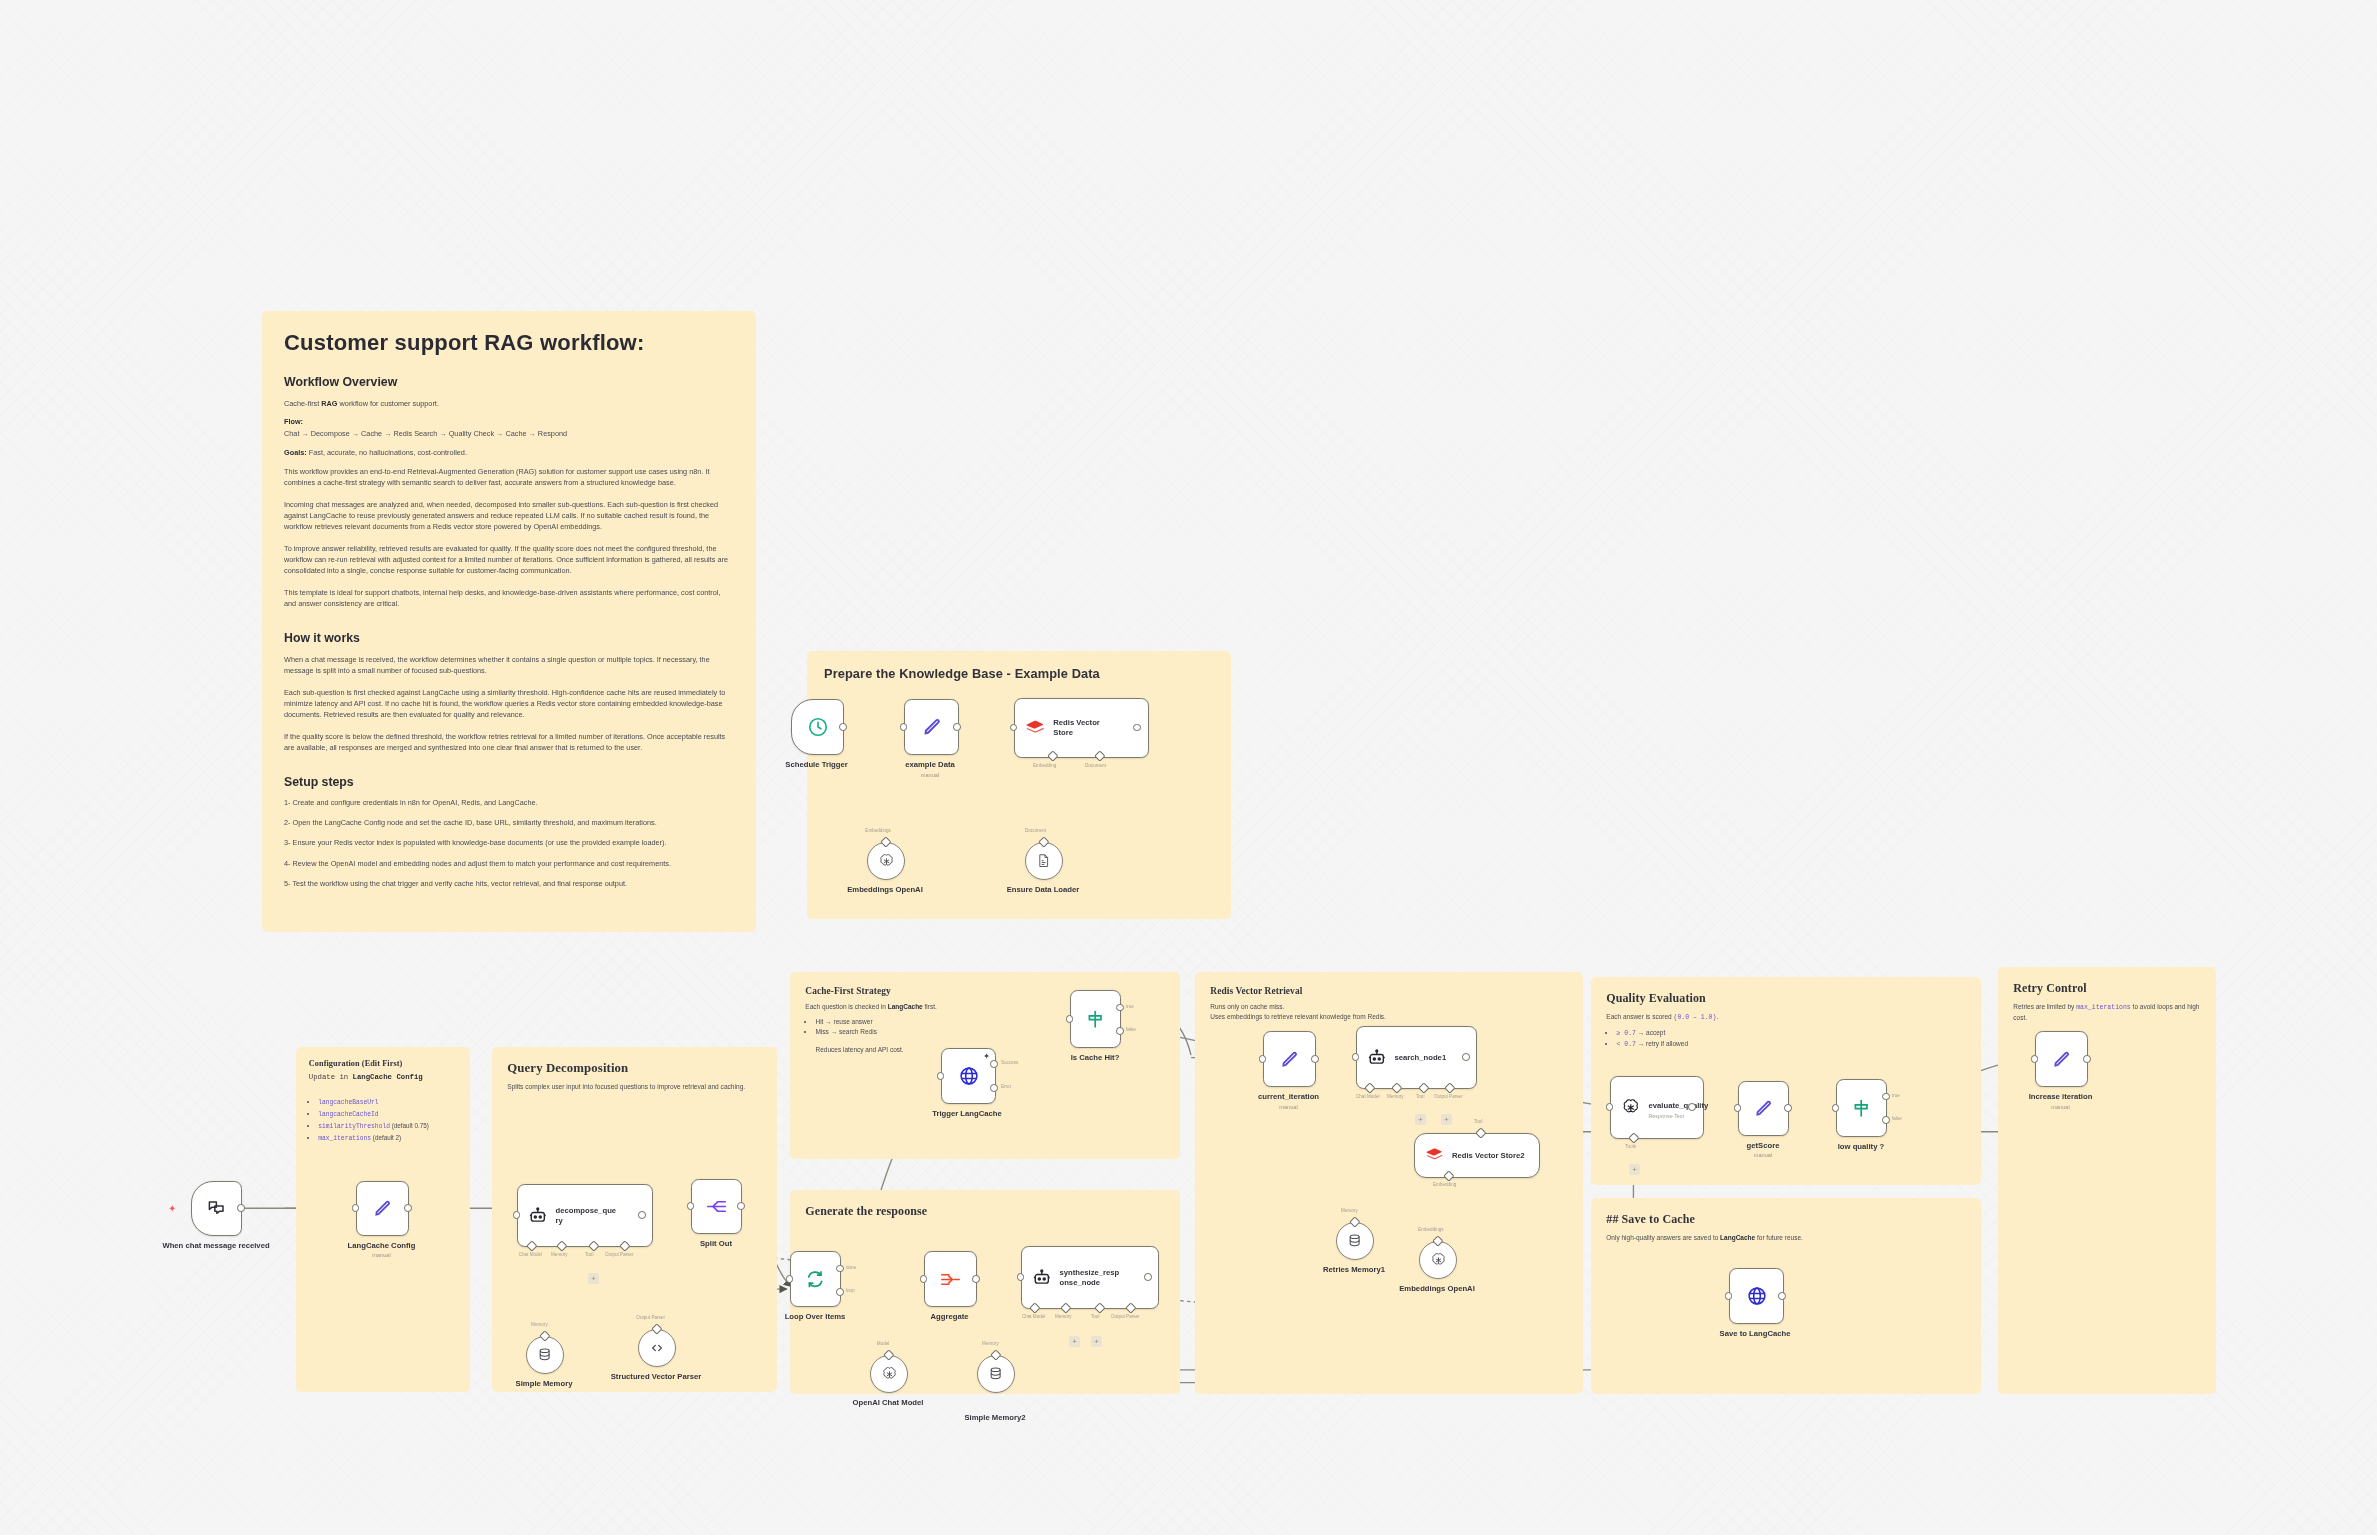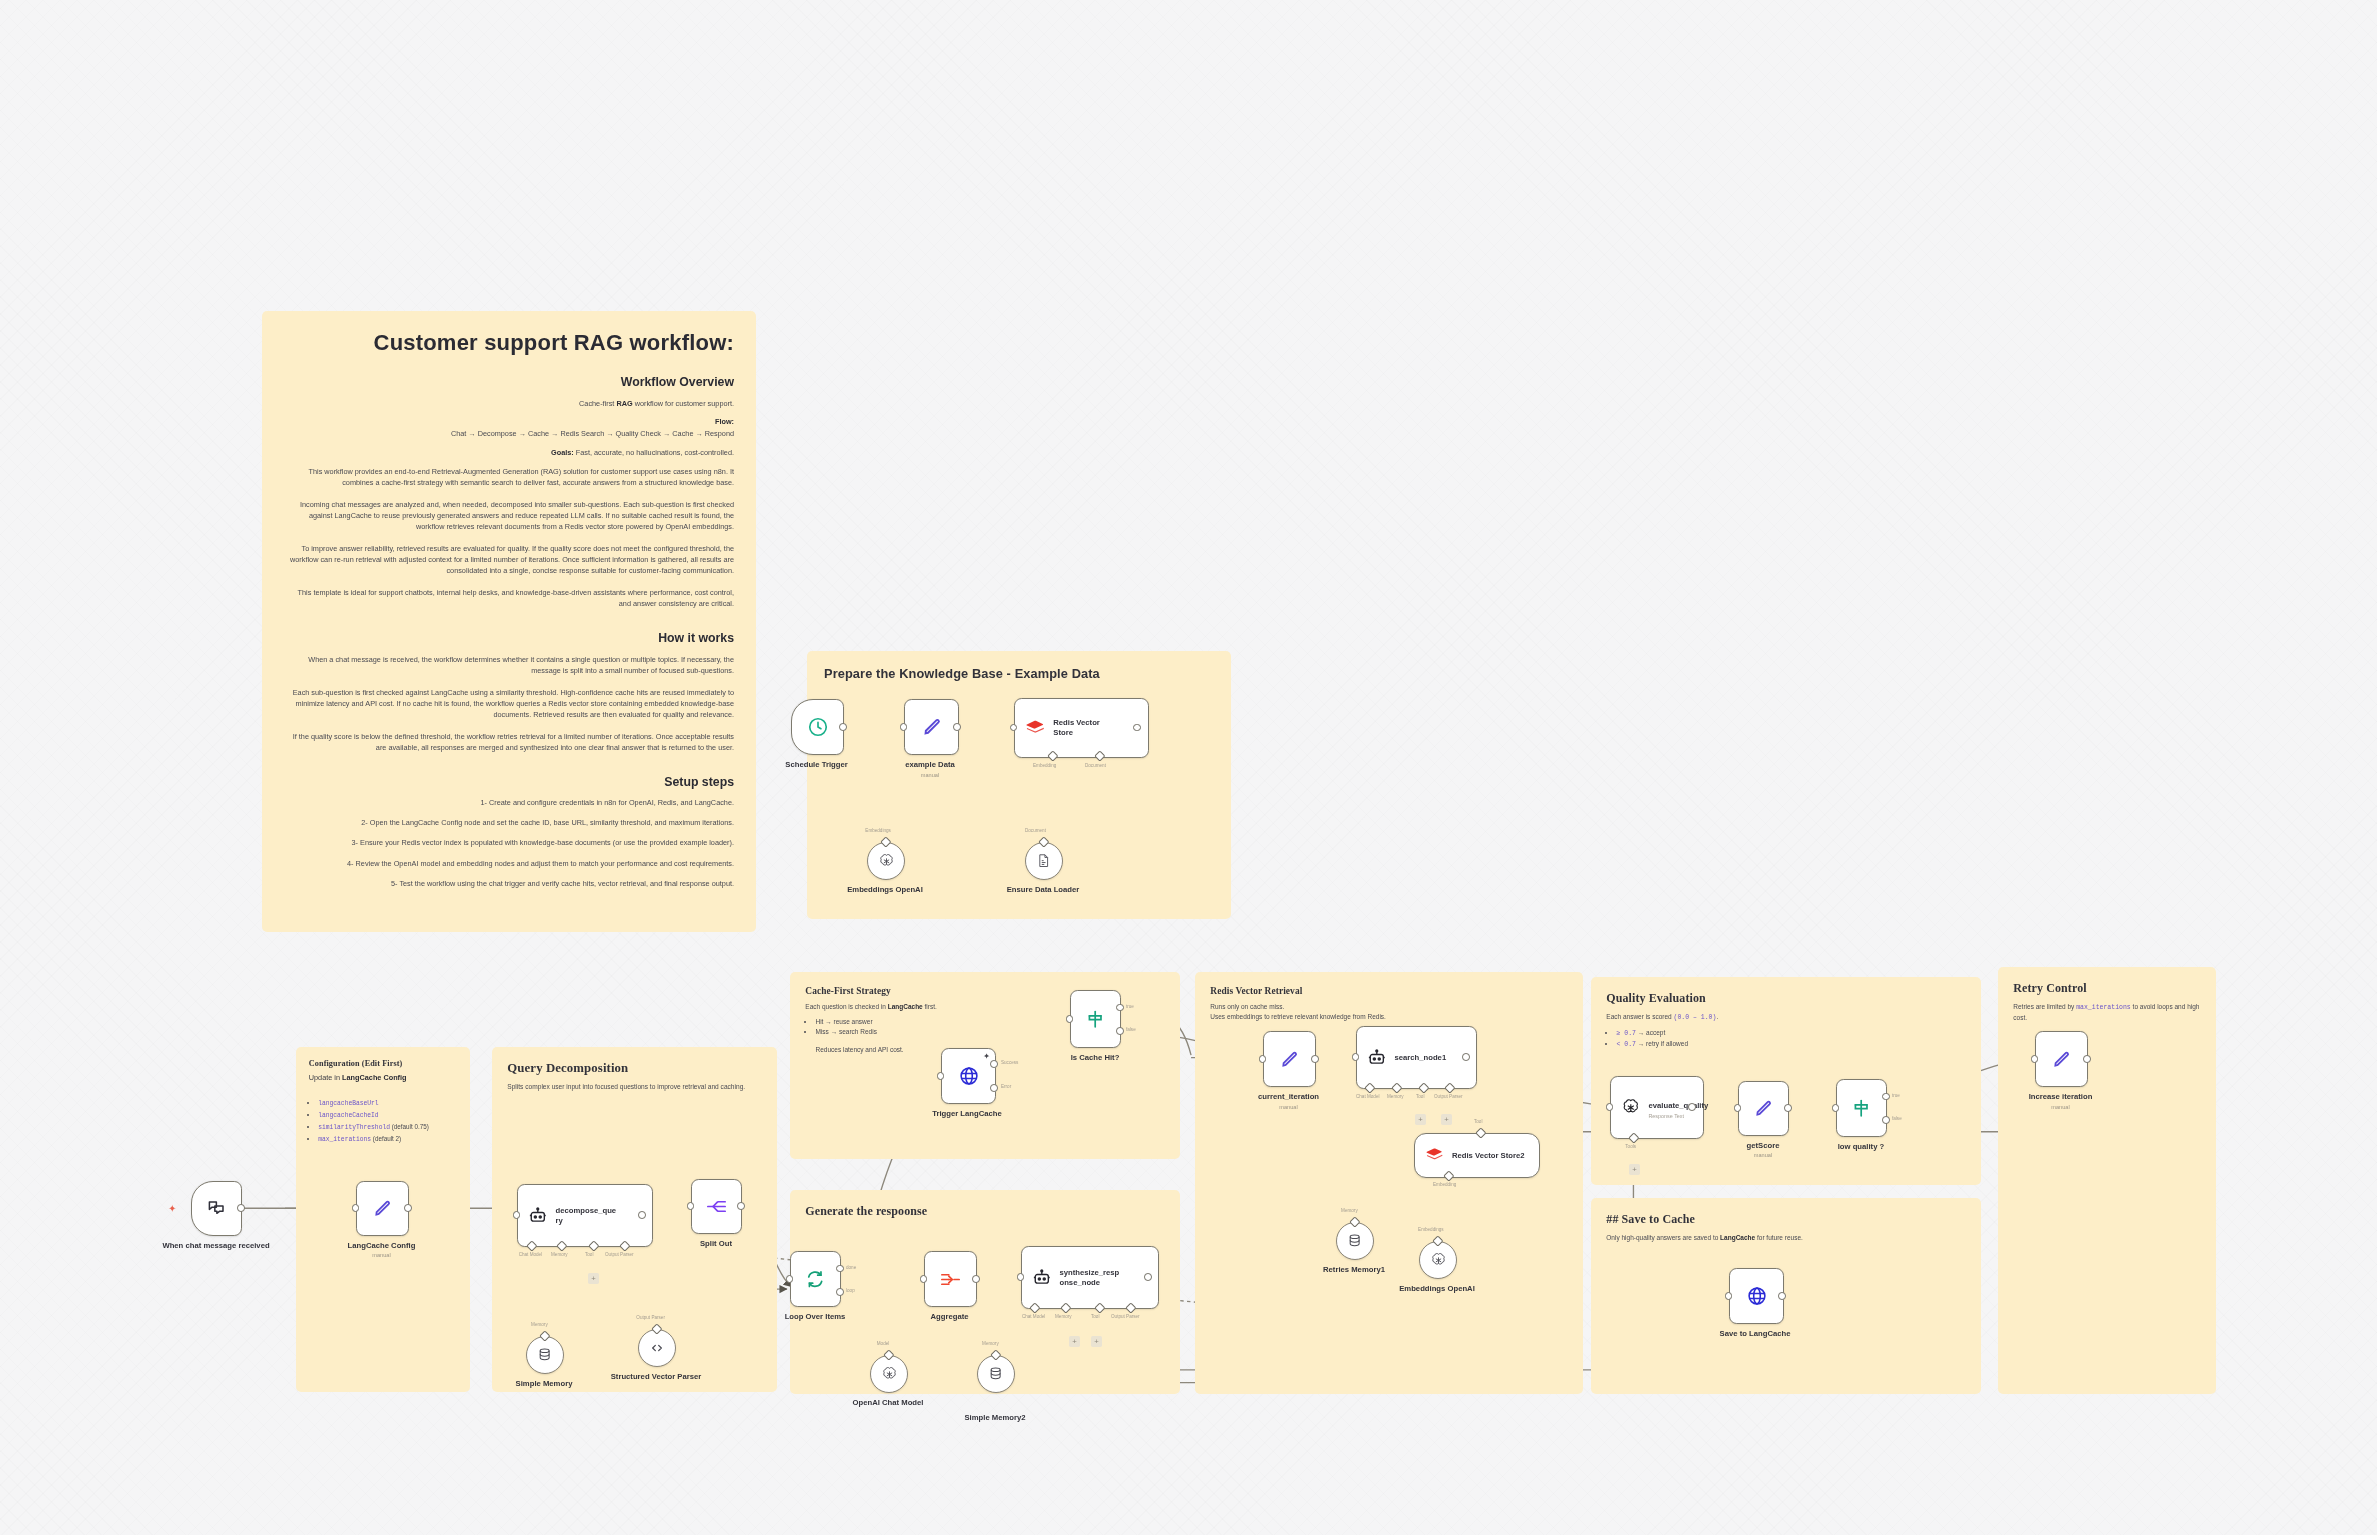--- a/index.html
+++ b/index.html
@@ -30,42 +30,42 @@
     letter-spacing:0.1px;
   }
   .sticky-body{color:#4a4a52;}
   code,.code{
     font-family:"Liberation Mono", monospace;
     color:#6a54c9;
   }
   b{color:#2c2c34;}
 
   
-  #note-doc{left:262px;top:311px;width:494px;height:621px;padding:19px 22px;text-align:right;}
+  #note-doc{left:262px;top:311px;width:494px;height:621px;padding:19px 22px;}
   #note-doc h1{font-size:22px;margin:0 0 19px 0;color:#2b2b33;letter-spacing:0.2px;}
   #note-doc h2{font-size:12.3px;margin:0 0 8.5px 0;color:#2b2b33;}
   #note-doc h2.sp{margin-top:22px;}
   #note-doc p{font-size:7.3px;line-height:1.55;margin:0 0 10.2px 0;color:#4a4a52;}
   #note-doc p.tight{margin-bottom:7.7px;}
   #note-doc ol{margin:0;padding:0;list-style:none;}
   #note-doc li{font-size:7.3px;line-height:1.5;margin-bottom:9.4px;color:#4a4a52;}
 
   
   #note-kb{left:807px;top:651px;width:424px;height:268px;padding:15.3px 17px;}
   #note-kb .sticky-title{font-size:12.8px;}
 
   
   .colnote .sticky-title{font-size:9.4px;margin-bottom:6px;font-family:Liberation Serif, serif;}
   .colnote .sticky-body{font-size:6.5px;line-height:1.55;}
   .colnote ul{margin:5.1px 0 0 0;padding-left:10.2px;}
   .colnote li{font-size:6.5px;line-height:1.65;color:#4a4a52;}
 
   #note-config{left:296px;top:1047px;width:174px;height:345px;padding:12px 12.8px;}
   #note-config .sticky-title{font-size:8.2px;margin-bottom:5.1px;}
-  #note-config .sub{font-size:7.3px;color:#3d3d45;margin-bottom:15px;}
+  #note-config .sub{font-size:7.3px;color:#3d3d45;margin-bottom:15px;font-family:Liberation Mono, monospace;}
   #note-config ul{margin:0;padding-left:9.4px;}
   #note-config li{font-size:6.3px;line-height:1.75;color:#4a4a52;}
 
   #note-decomp{left:492px;top:1047px;width:285px;height:345px;padding:13.6px 15.3px;}
   #note-decomp .sticky-title{font-size:12.8px;margin-bottom:6px;}
   #note-decomp .sticky-body{font-size:6.6px;line-height:1.55;}
 
   #note-cache{left:790px;top:972px;width:390px;height:187px;padding:13.6px 15.3px;}
   #note-gen{left:790px;top:1190px;width:390px;height:204px;padding:13.6px 15.3px;}
   #note-gen .sticky-title{font-size:12px;}

